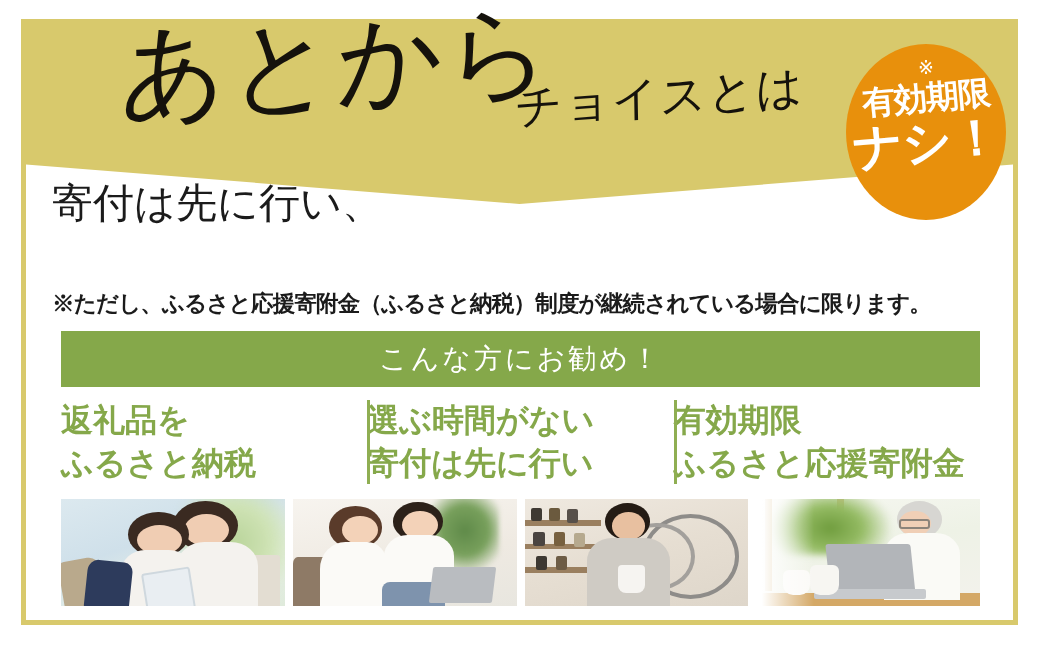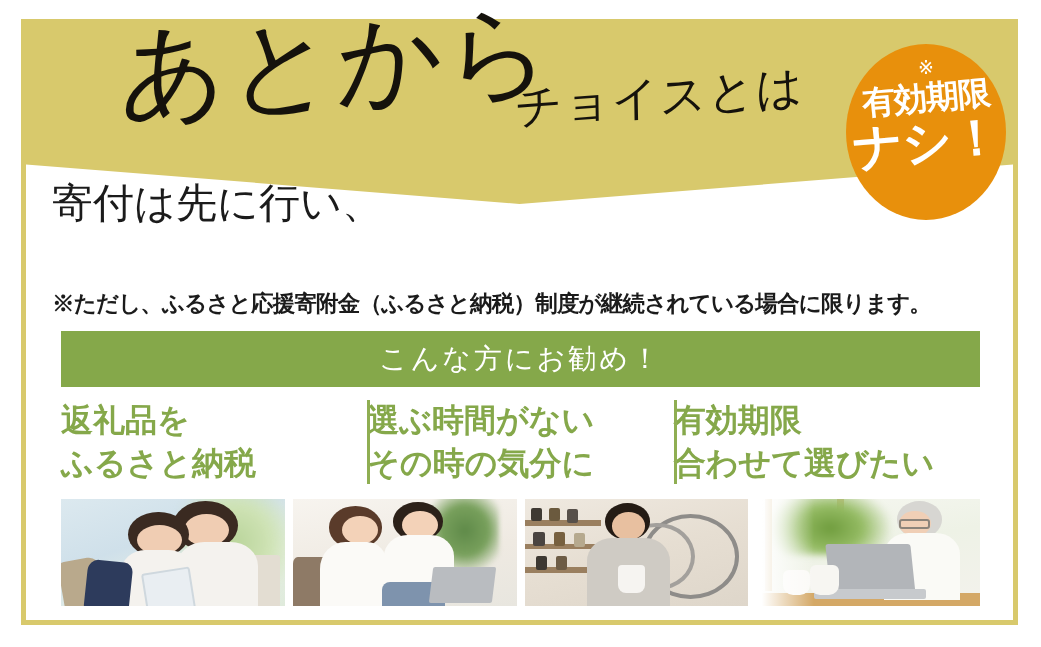--- a/index.html
+++ b/index.html
@@ -288,25 +288,25 @@
     <span class="greenbar-text">こんな方にお勧め！</span>
   </div>
 
   <div class="cols">
     <div class="col">
       <div class="col-line">返礼品を</div>
       <div class="col-line">ふるさと納税</div>
     </div>
     <div class="col">
       <div class="col-line">選ぶ時間がない</div>
-      <div class="col-line">その時の気分に</div>
+      <div class="col-line">寄付は先に行い</div>
     </div>
     <div class="col">
       <div class="col-line">有効期限</div>
-      <div class="col-line">合わせて選びたい</div>
+      <div class="col-line">ふるさと応援寄附金</div>
     </div>
   </div>
 
   <div class="photos">
     <div class="photo p1" title="親子がタブレットを見ている写真">
       <div class="blob-a"></div>
       <div class="sofa"></div>
       <div class="head h2"></div>
       <div class="face f2"></div>
       <div class="body b2"></div>

